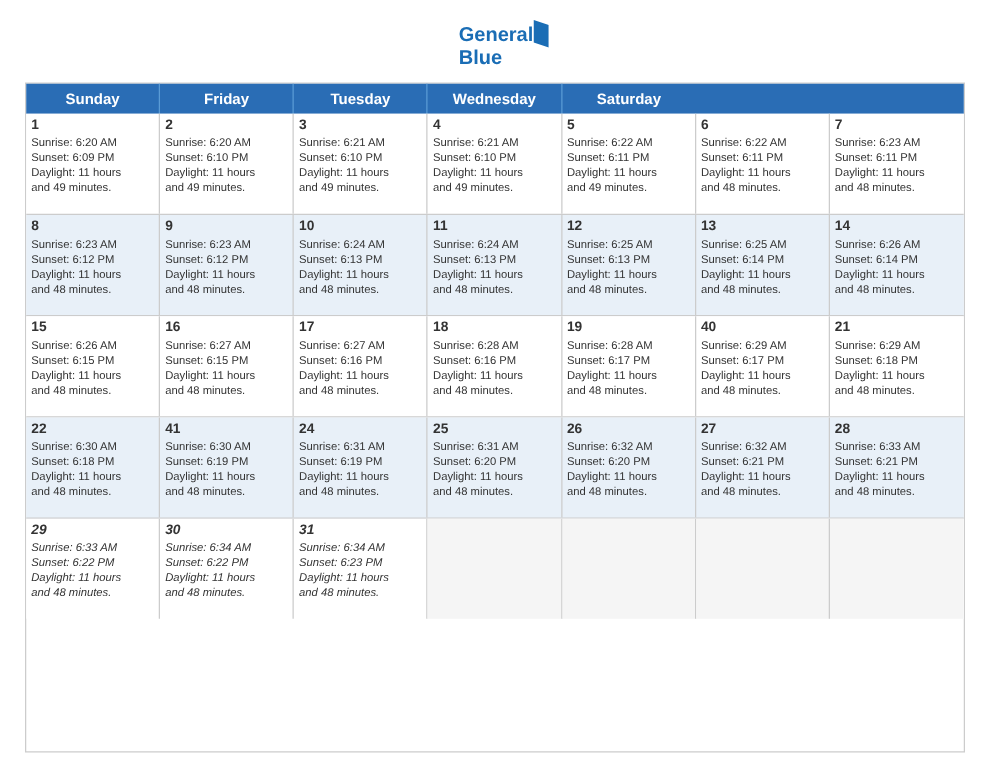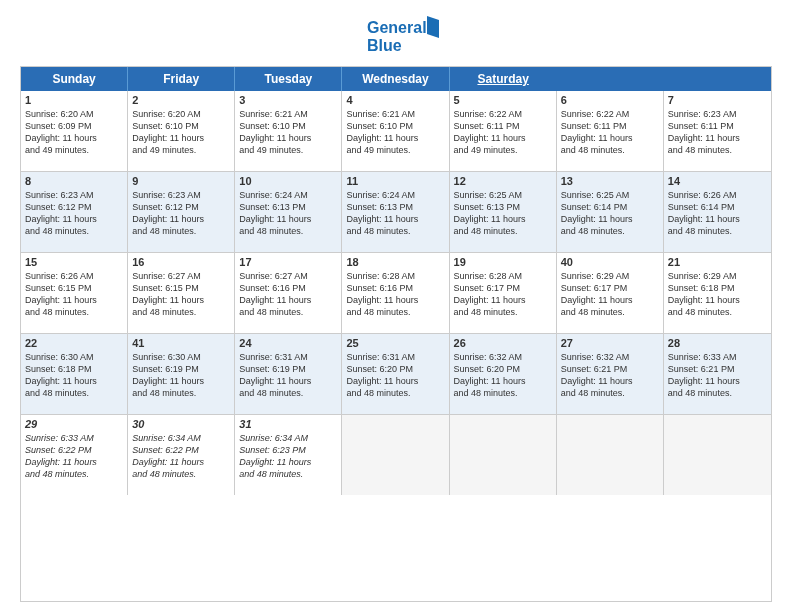--- a/index.html
+++ b/index.html
@@ -51,21 +51,21 @@
       background: #2a6db5;
     }
     .cal-header-cell {
       color: #fff;
       font-size: 12px;
       font-weight: bold;
       text-align: center;
       padding: 5px 2px;
       border-right: 1px solid #5a9bd5;
     }
-    .cal-header-cell:last-child { border-right: none; text-decoration: underline; }
+    .cal-header-cell:last-child { border-right: none; }
     .cal-body {
       display: flex;
       flex-direction: column;
     }
     .cal-row {
       display: grid;
       grid-template-columns: repeat(7, 1fr);
       border-bottom: 1px solid #ccc;
       background: #fff;
     }

